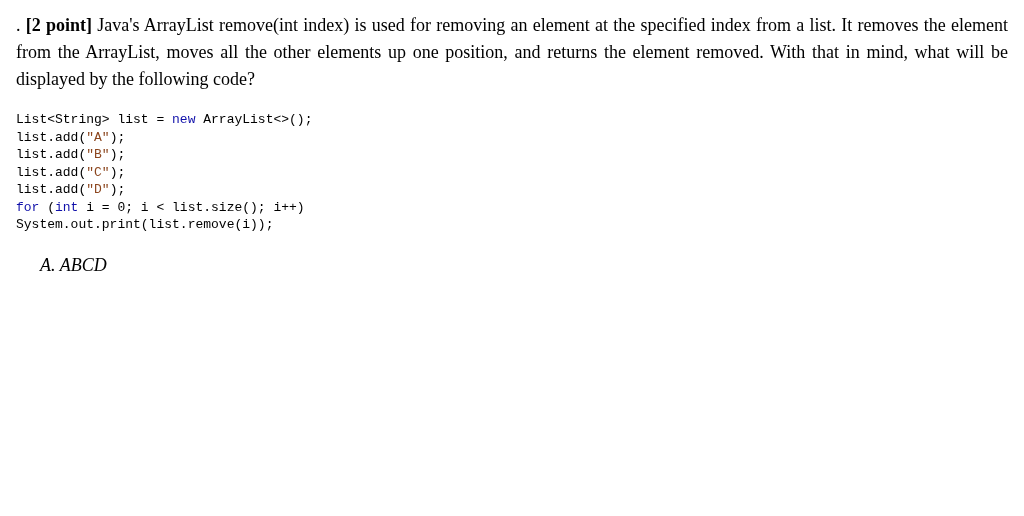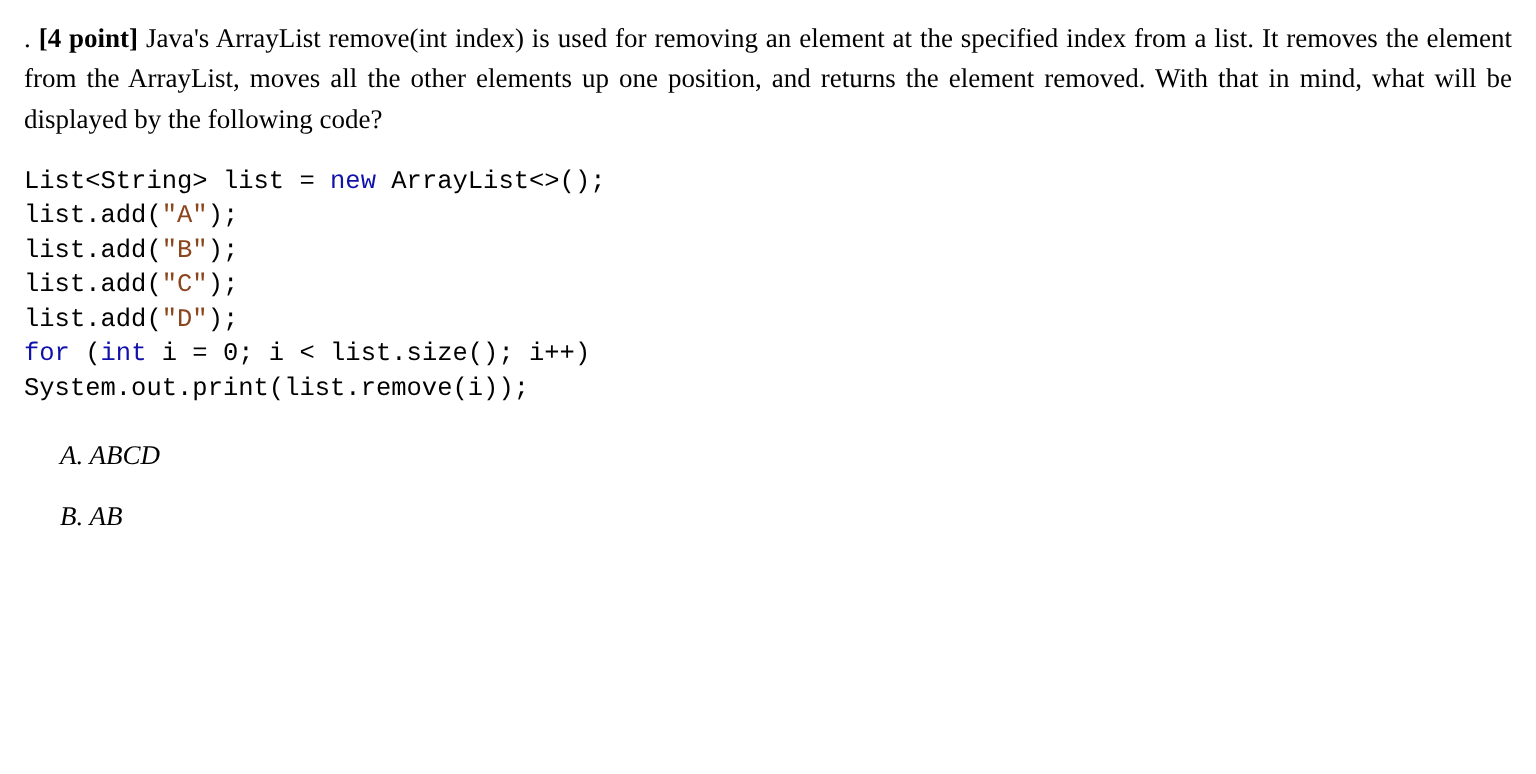--- a/index.html
+++ b/index.html
@@ -15,21 +15,21 @@
     }
     .question-intro {
       margin-bottom: 16px;
       text-align: justify;
     }
     .bold {
       font-weight: bold;
     }
     .code-block {
       font-family: 'Courier New', Courier, monospace;
-      font-size: 17px;
+      font-size: 13px;
       line-height: 1.35;
       margin-bottom: 18px;
       white-space: pre;
       margin-top: 18px;
     }
     .kw {
       color: #1010aa;
     }
     .str {
       color: #8b451d;
@@ -44,34 +44,30 @@
     }
     .prefix {
       display: inline-block;
     }
   </style>
 </head>
 <body>
 
 <div class="question-intro">
   <span class="prefix">.</span>
-  <span class="bold">[4 point]</span>
+  <span class="bold">[2 point]</span>
   <span>Java's ArrayList remove(int index) is used for removing an element at the specified index from a list. It removes the element from the ArrayList, moves all the other elements up one position, and returns the element removed. With that in mind, what will be displayed by the following code?</span>
 </div>
 
 <div class="code-block"><span><span>List&lt;String&gt; list = </span><span class="kw">new</span><span> ArrayList&lt;&gt;();</span></span>
 <span><span>list.add(</span><span class="str">"A"</span><span>);</span></span>
 <span><span>list.add(</span><span class="str">"B"</span><span>);</span></span>
 <span><span>list.add(</span><span class="str">"C"</span><span>);</span></span>
 <span><span>list.add(</span><span class="str">"D"</span><span>);</span></span>
 <span><span class="kw">for</span><span> (</span><span class="kw">int</span><span> i = 0; i &lt; list.size(); i++)</span></span>
 <span>System.out.print(list.remove(i));</span></div>
 
 <div class="options">
   <div class="option">
     <span>A.</span>
     <span>ABCD</span>
   </div>
-  <div class="option">
-    <span>B.</span>
-    <span>AB</span>
-  </div>
 </div>
 
 </body></html>

